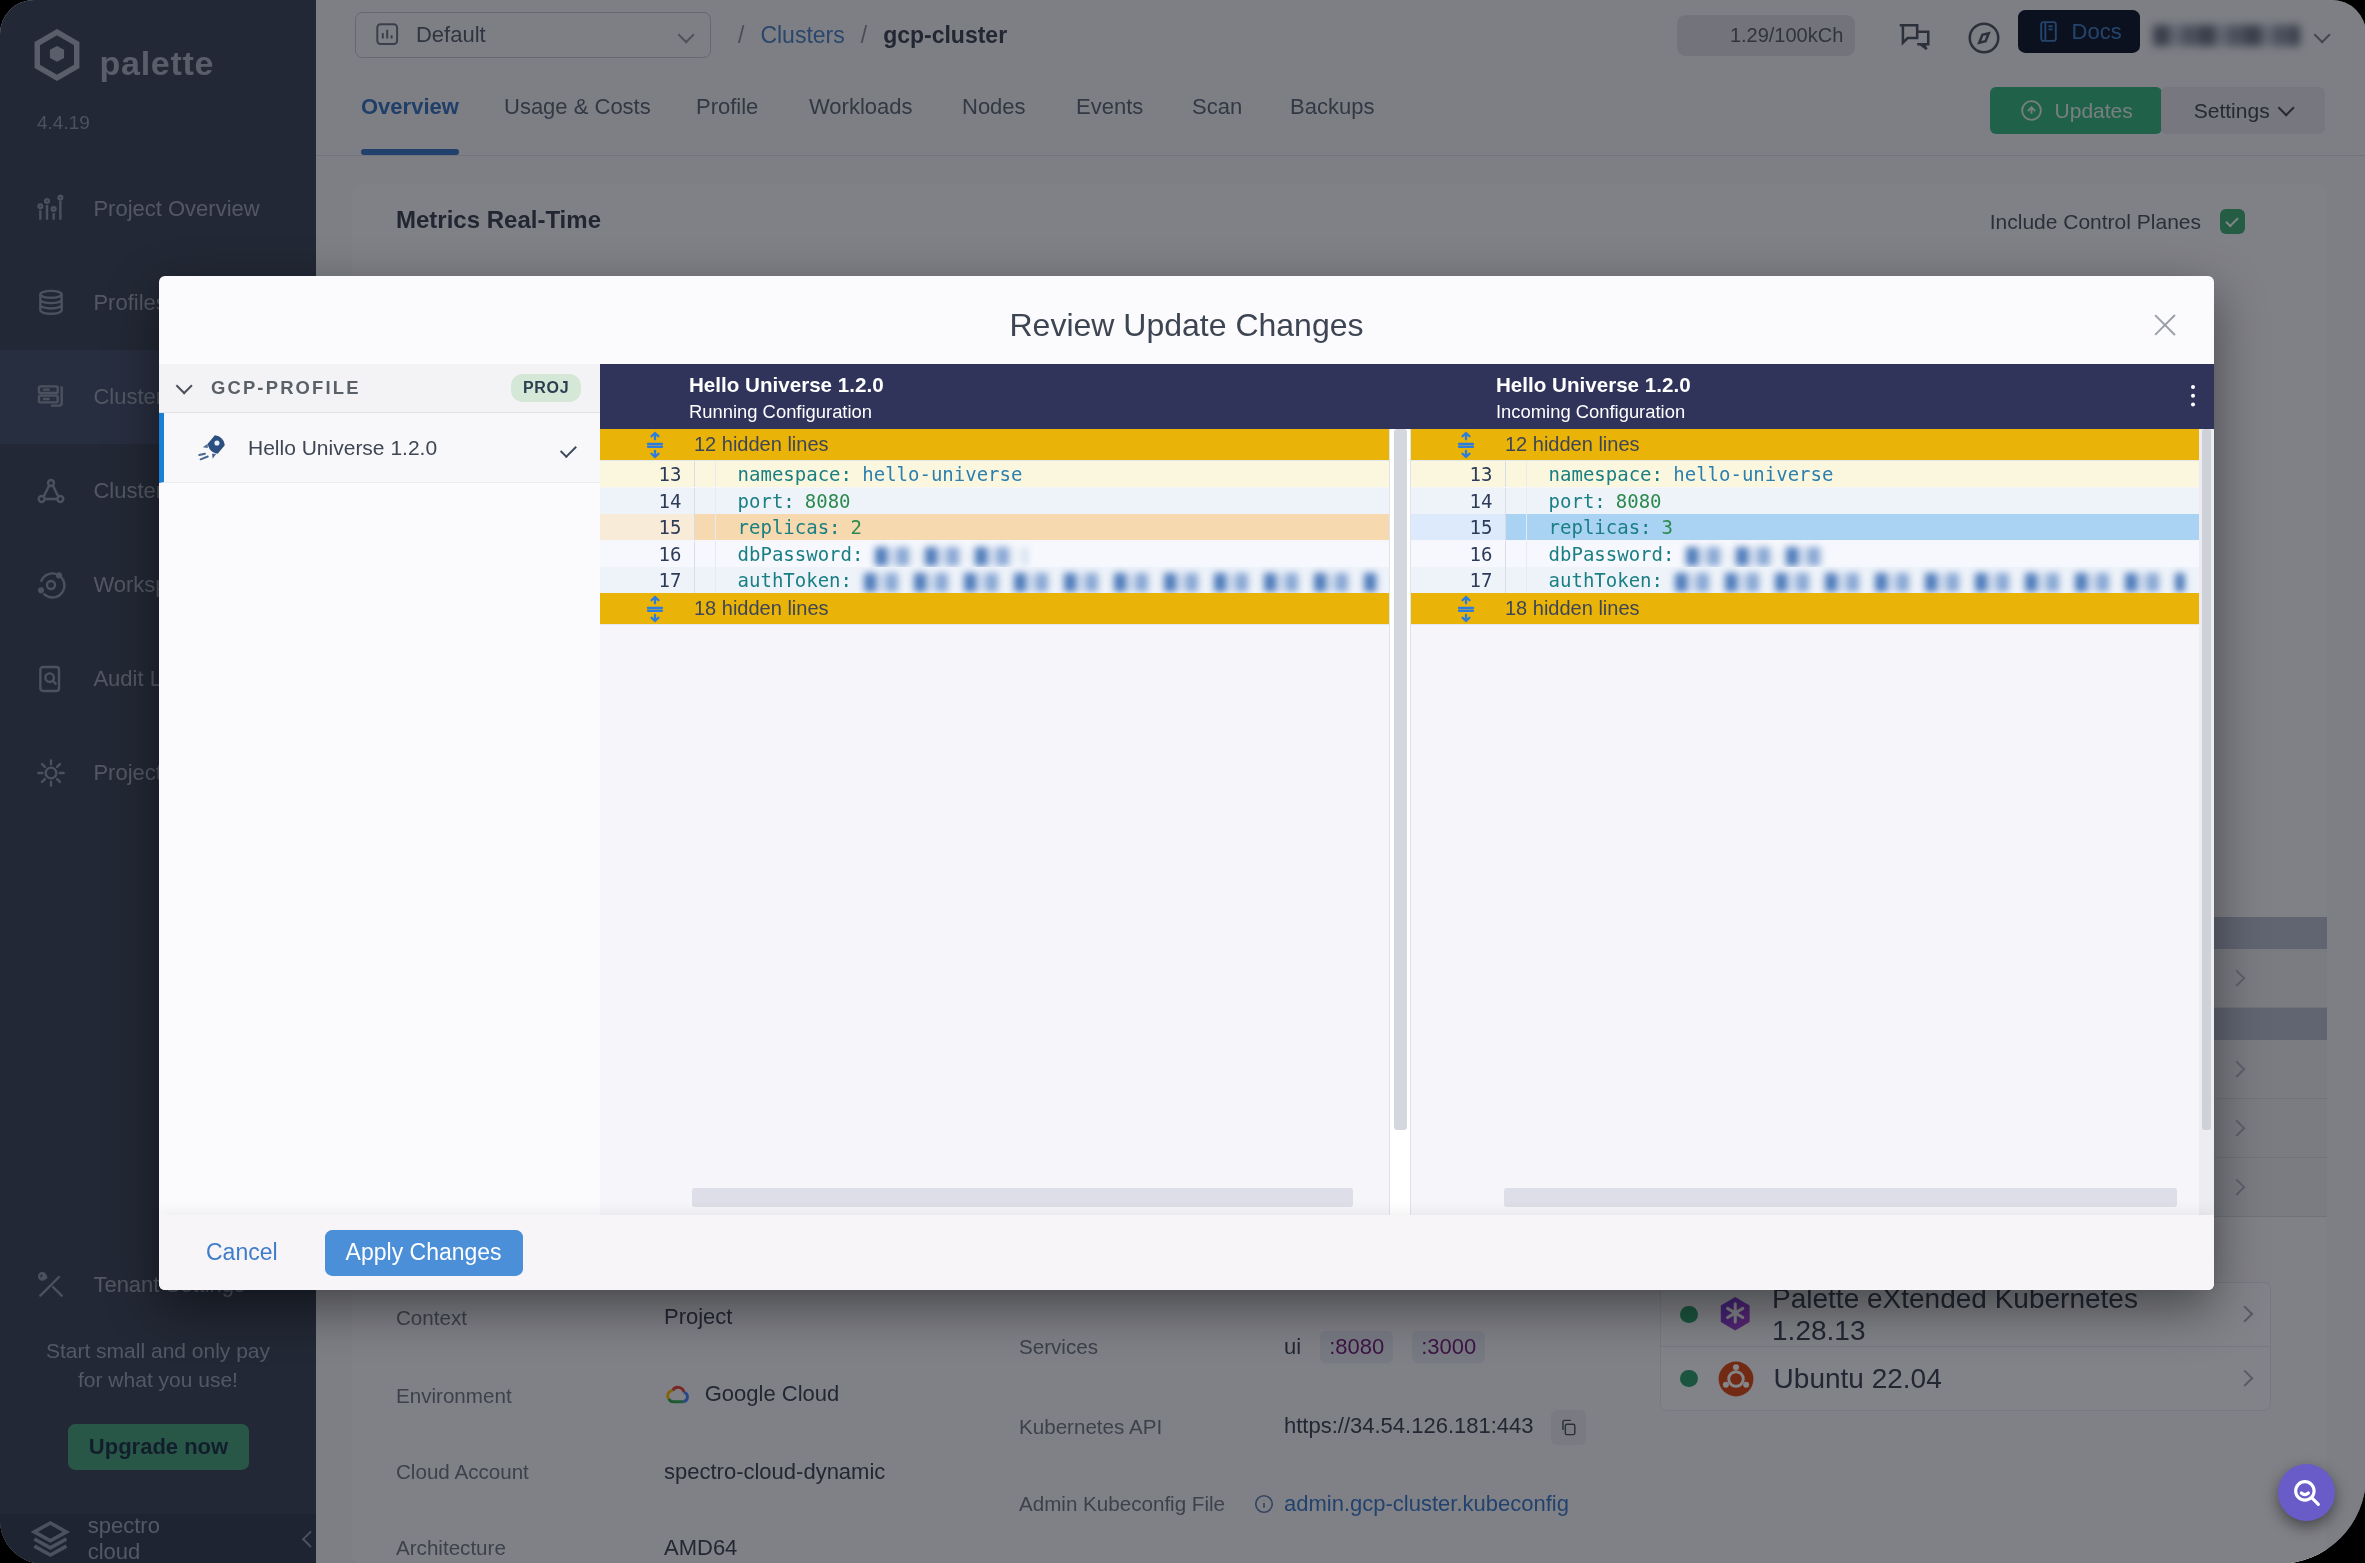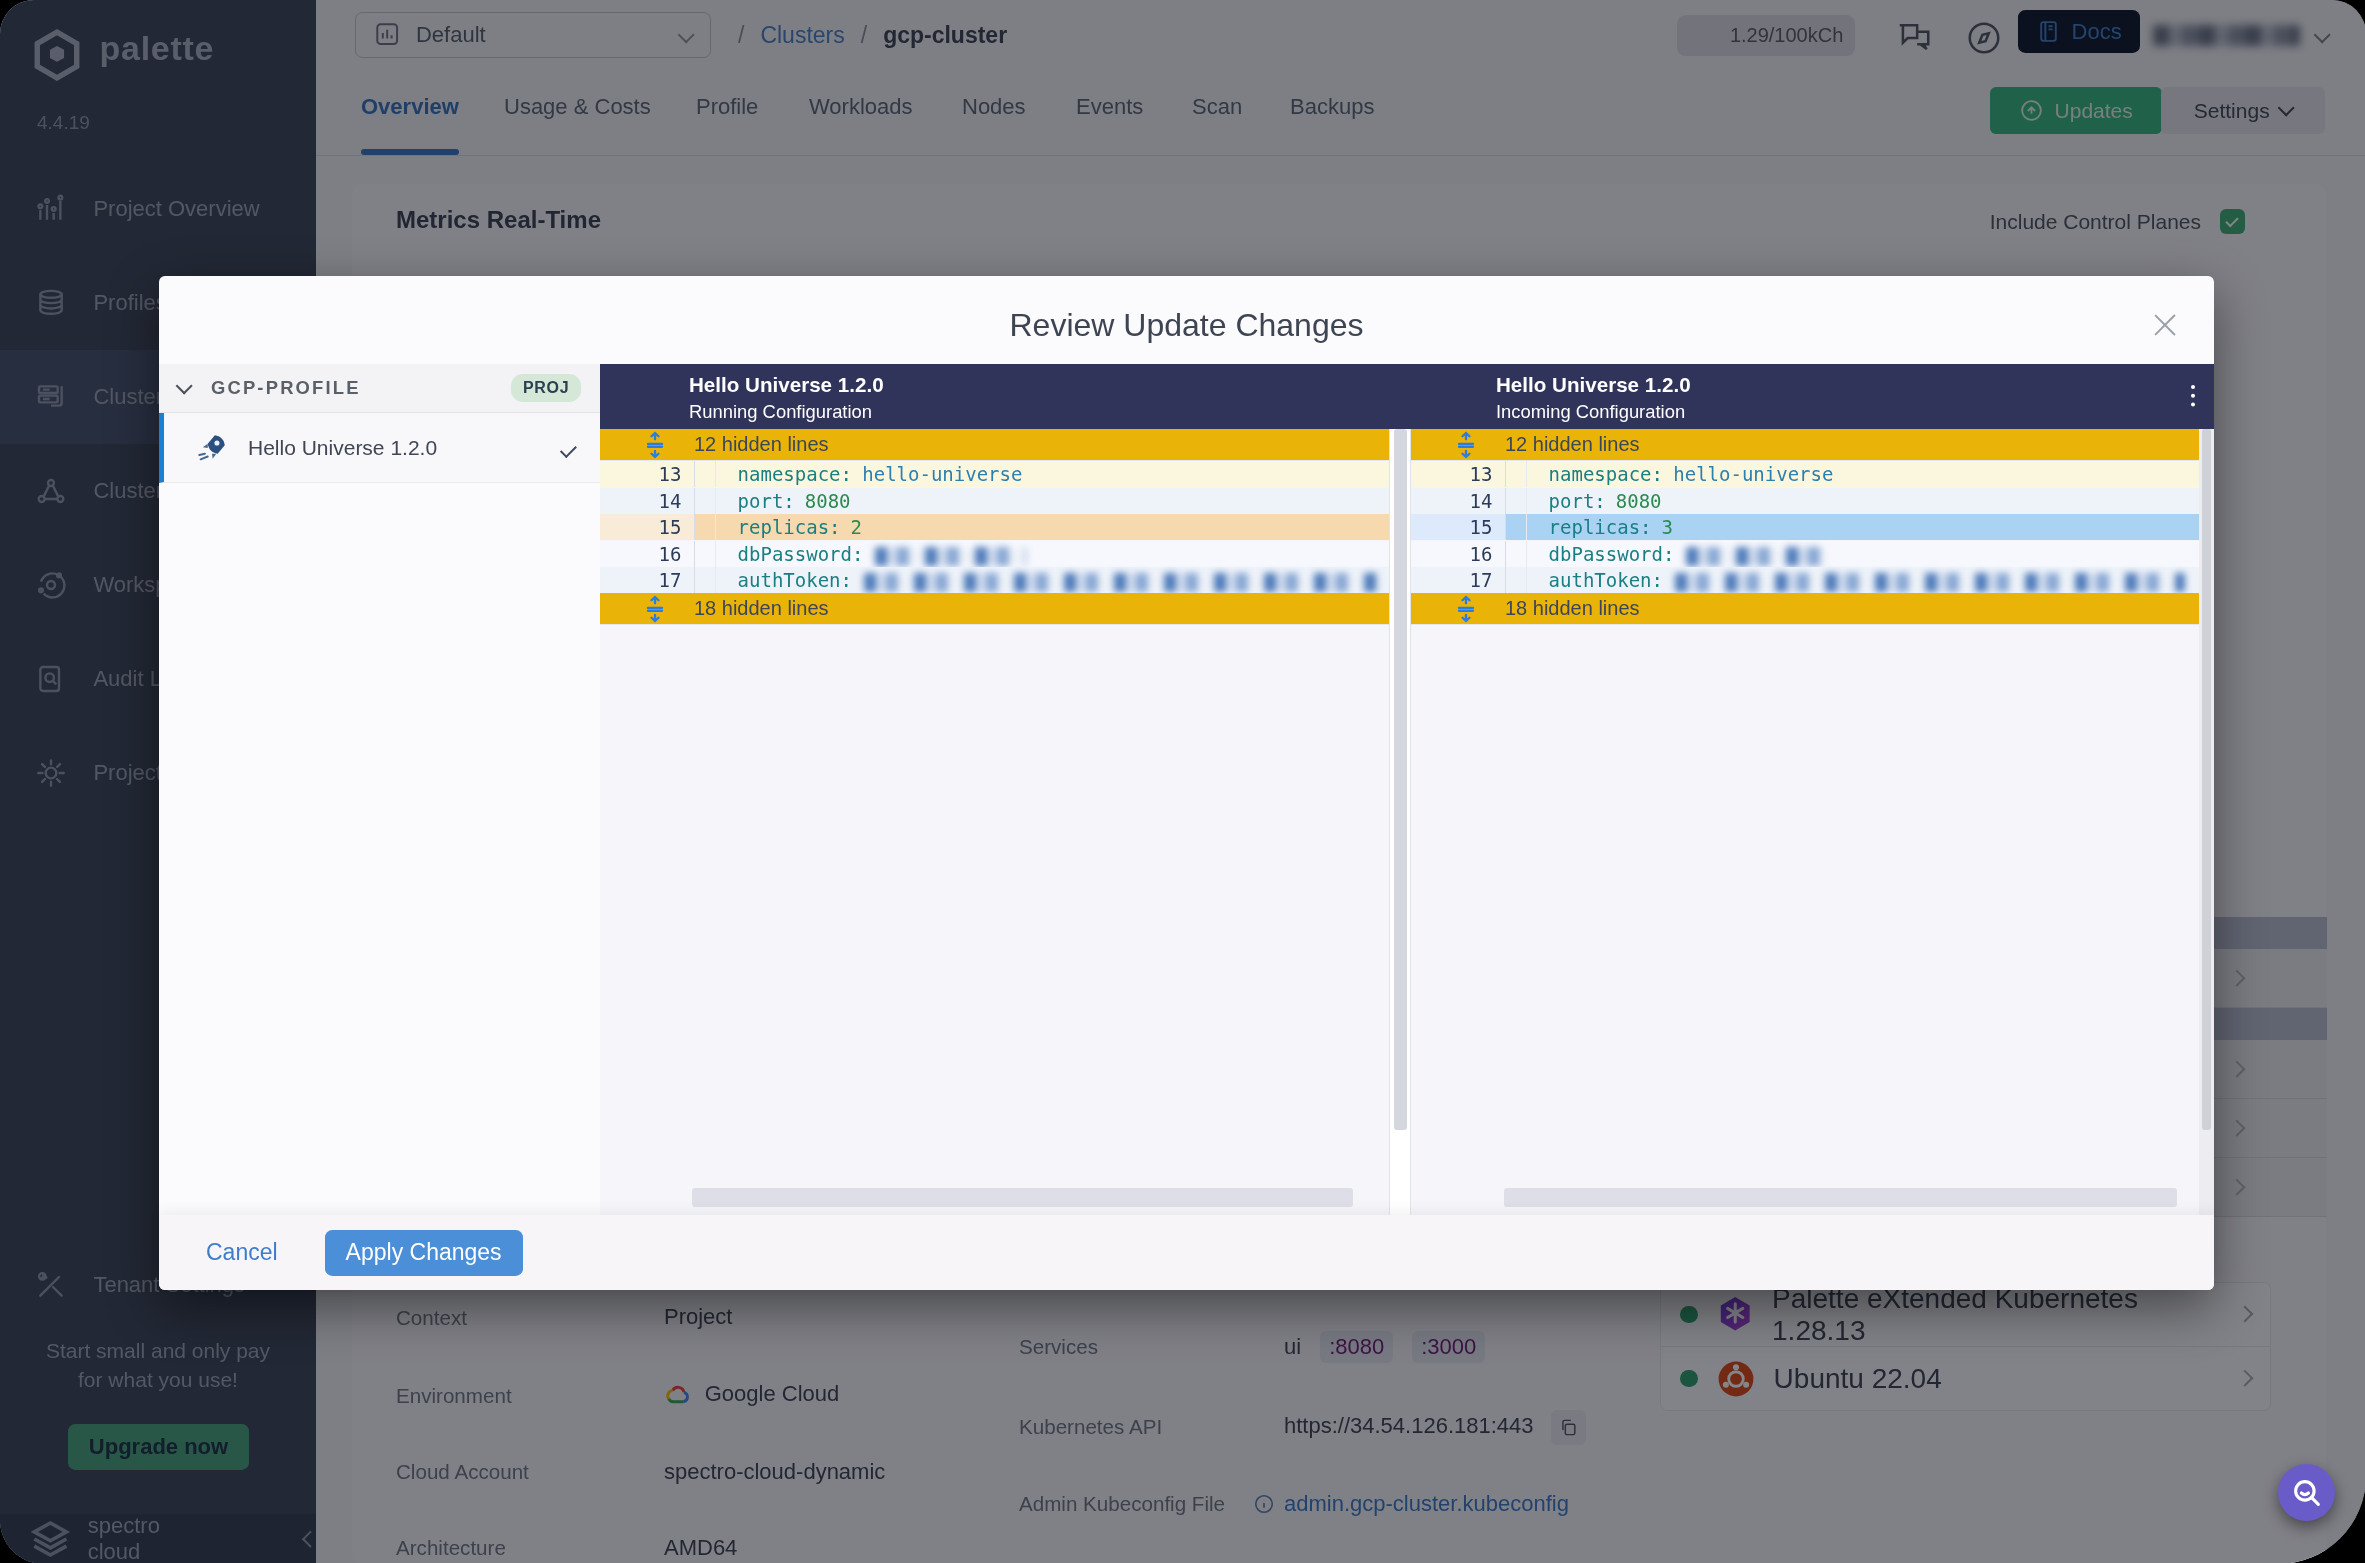--- a/index.html
+++ b/index.html
@@ -1,20 +1,20 @@
 <!DOCTYPE html>
 <html style="font-size:11.7px"><head>
 <meta charset="utf-8">
 <style>
   html,body{margin:0;padding:0;background:#000;}
   .app{position:relative;width:2366px;height:1564px;background:#f2f2f6;overflow:hidden;
        border-radius:34px 34px 88px 44px;font-family:"Liberation Sans",sans-serif;}
   
   .sidebar{position:absolute;left:0;top:0;width:316px;height:1564px;background:#3a4557;}
-  .brand{position:absolute;left:32px;top:29px;display:flex;align-items:flex-start;gap:17.6px;color:#aab1c0;}
+  .brand{position:absolute;left:32px;top:29px;display:flex;align-items:flex-end;gap:17.6px;color:#aab1c0;}
   .brand .brand-word{font-size:34px;font-weight:600;letter-spacing:0.7px;}
   .version{position:absolute;left:37px;top:112px;font-size:19px;color:#8e97a8;}
   .nav-item{position:absolute;left:0;width:316px;height:94px;display:flex;align-items:center;
             gap:26.4px;padding-left:35px;box-sizing:border-box;color:#9aa3b3;font-size:22px;}
   .nav-item .nicon{width:32px;height:32px;color:#8d96a8;flex:0 0 auto;}
   .nav-item.active{background:#44506a;}
   .promo{position:absolute;left:0;top:1336px;width:316px;text-align:center;color:#9aa4b5;font-size:21px;line-height:29px;}
   .upgrade-btn{position:absolute;left:68px;top:1424px;width:181px;height:46px;background:#46a27a;border:none;
                border-radius:7.3px;color:#1c3145;font-size:22px;font-weight:600;font-family:inherit;}
   .side-footer{position:absolute;left:0;top:1514px;width:316px;height:50px;background:#333d4f;

